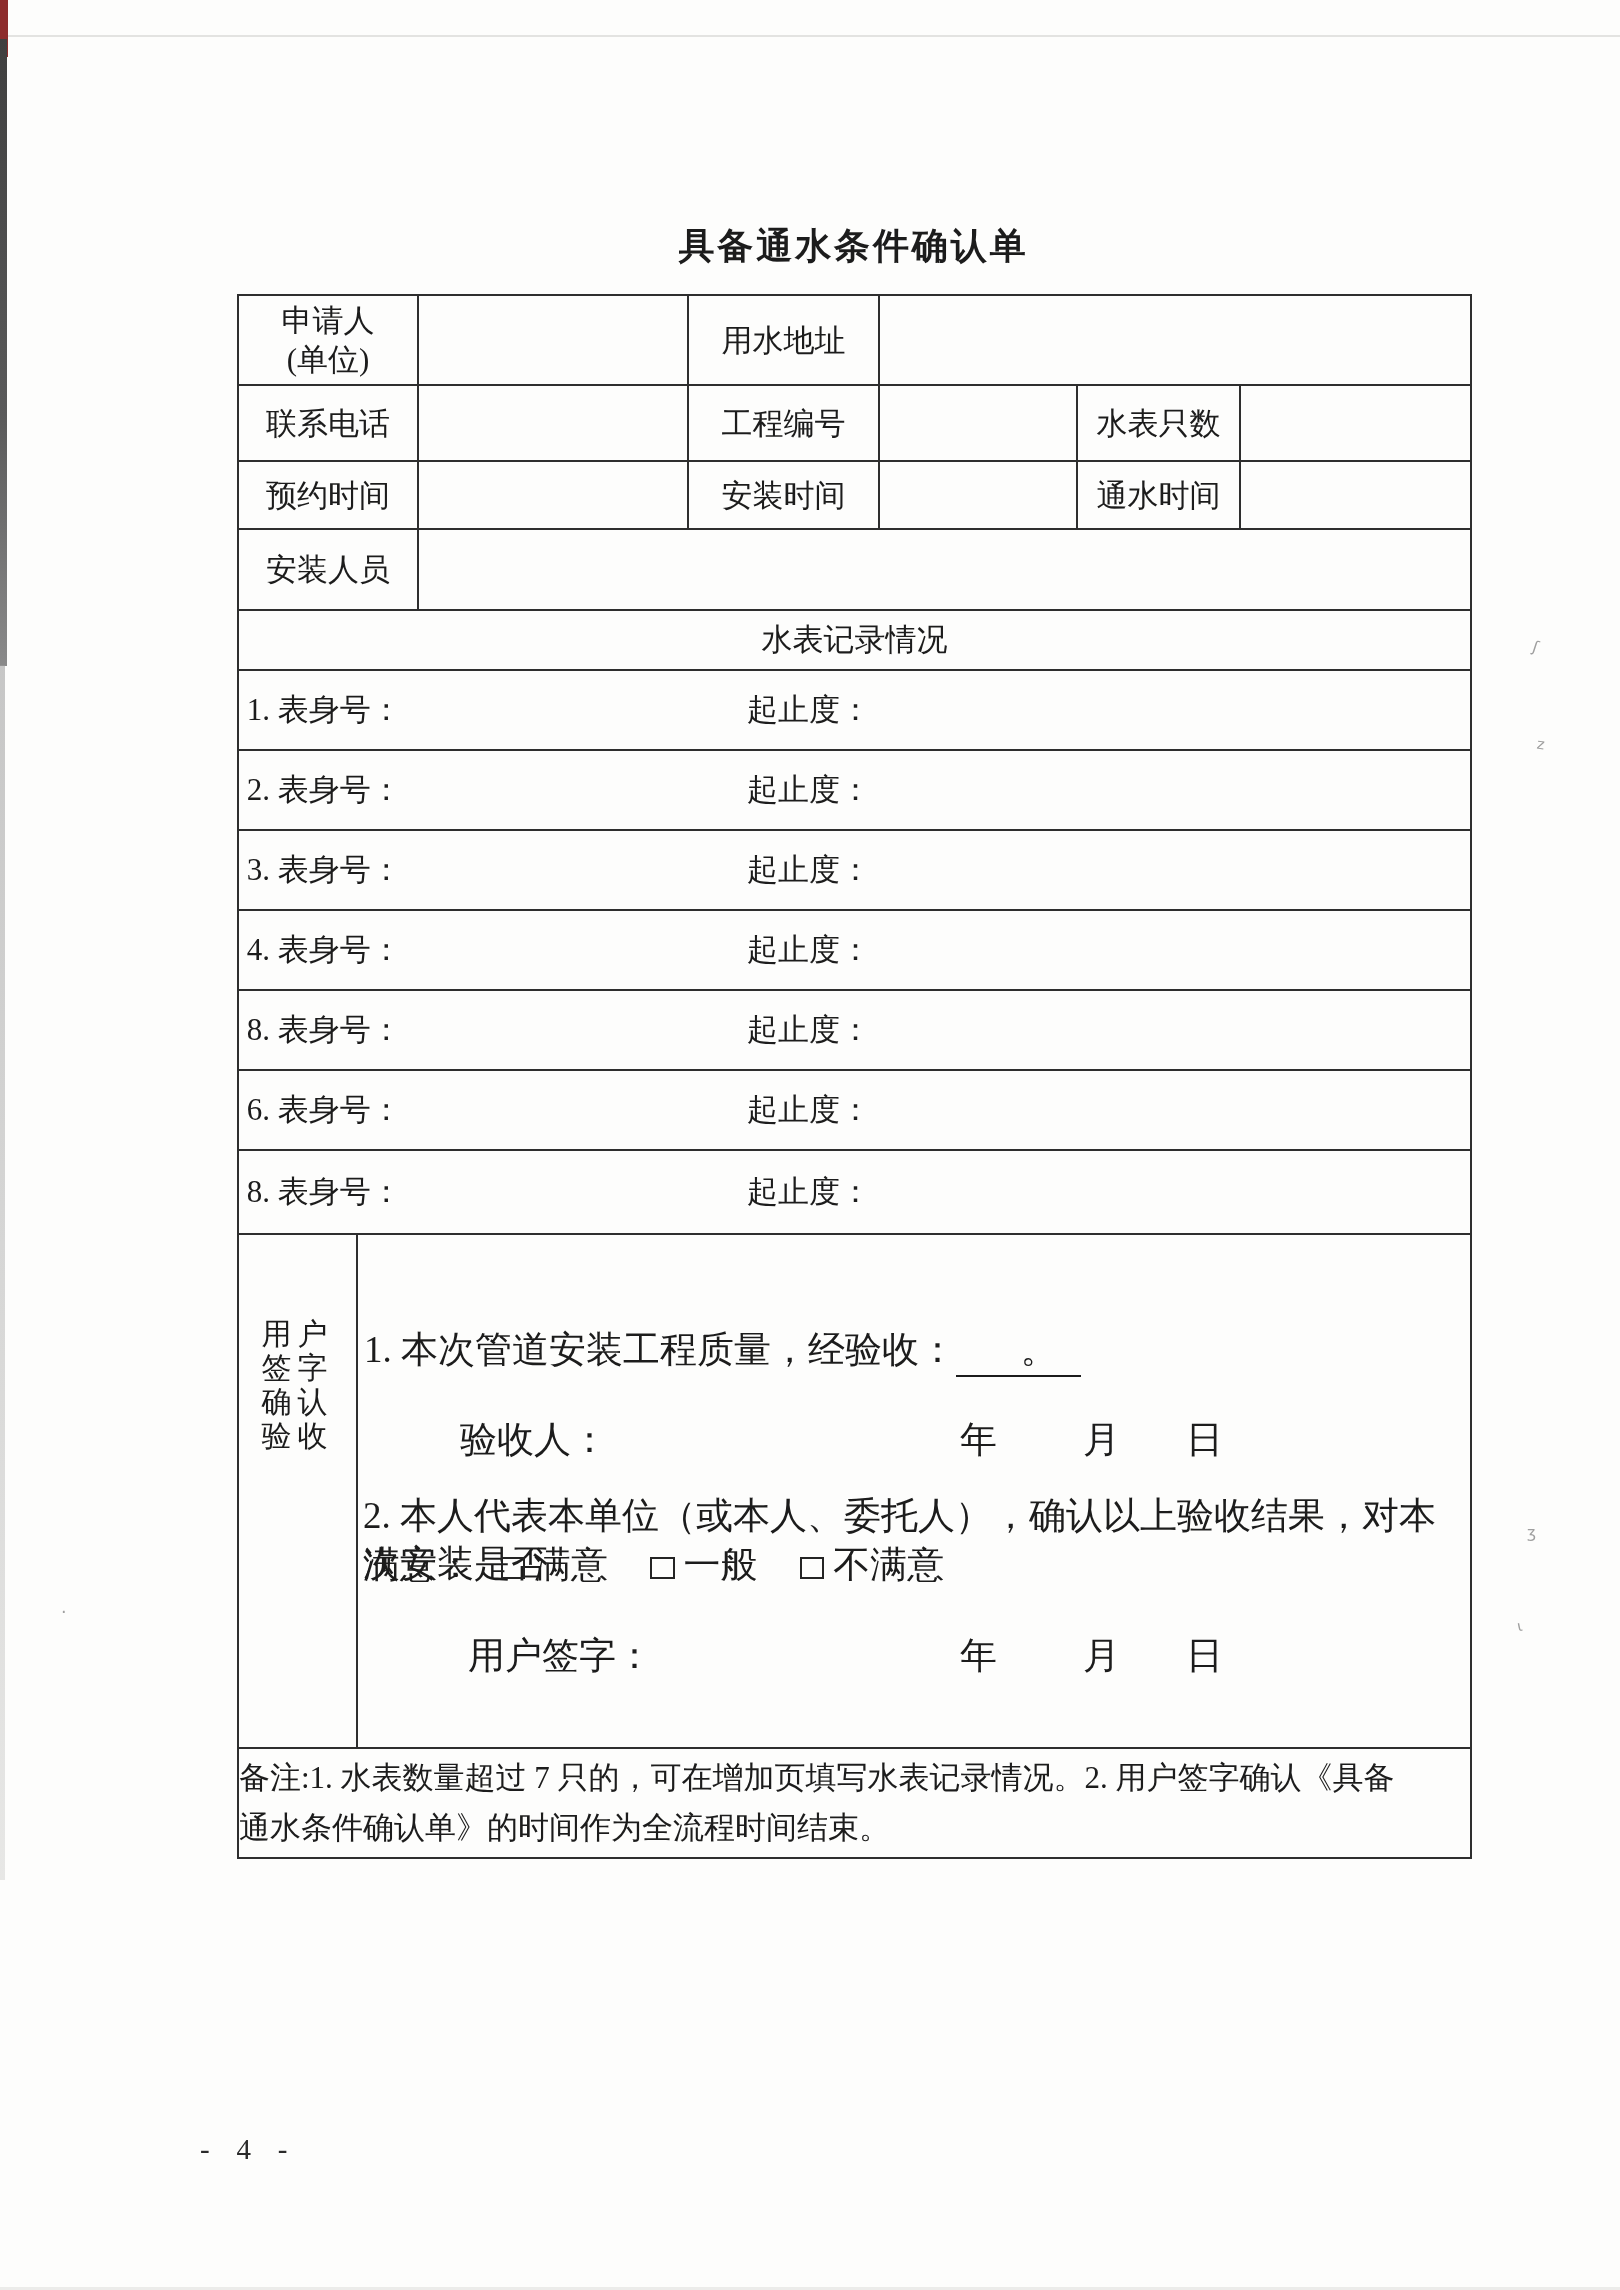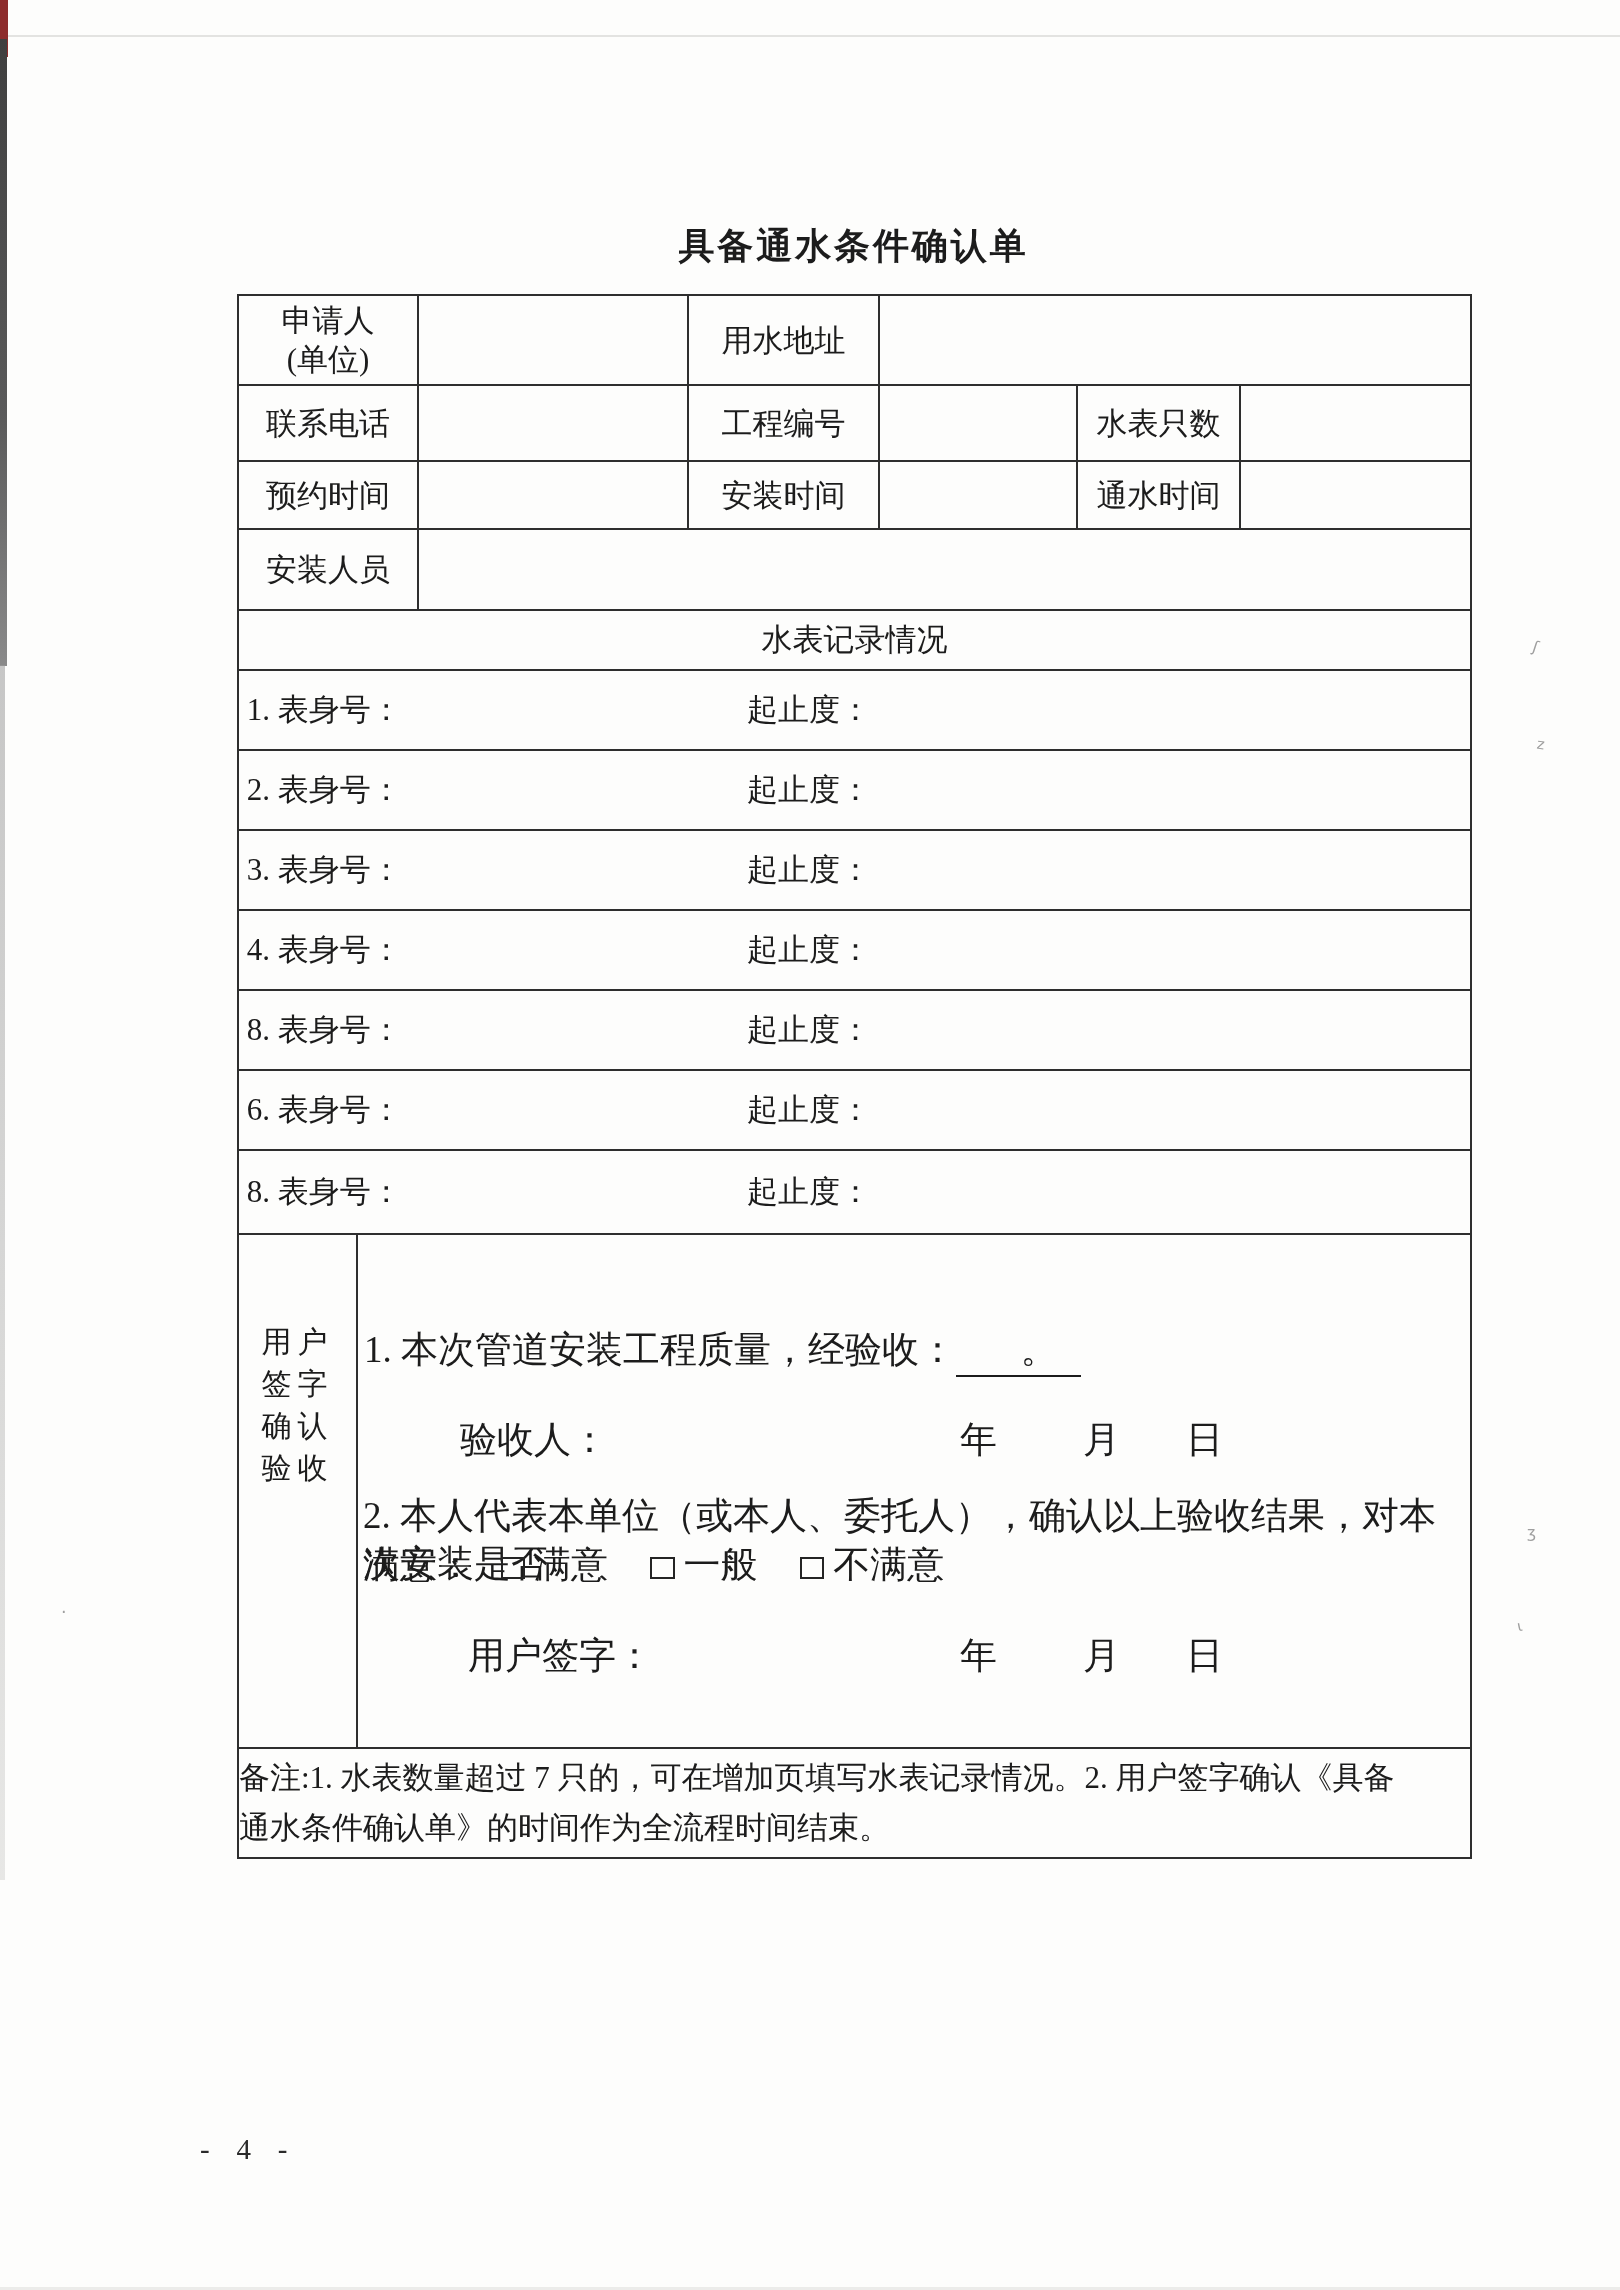--- a/index.html
+++ b/index.html
@@ -55,21 +55,21 @@
   .meter-reading{position:absolute;left:508px;top:50%;transform:translateY(-50%);}
 
   td.sig-cell{padding:0;}
   .sig-wrap{display:flex;height:512px;align-items:stretch;}
   .sig-side{
     width:119px;flex:0 0 119px;border-right:2px solid #2e2e2e;
     display:flex;flex-direction:column;align-items:center;
     padding-top:82px;box-sizing:border-box;
     font-size:30px;line-height:34px;letter-spacing:5.9px;
   }
-  .sig-side span{display:block;margin-top:8px;}
+  .sig-side span{display:block;}
   .sig-main{position:relative;flex:1;font-size:37px;}
   .sig-abs{position:absolute;white-space:nowrap;}
   .blank-underline{
     display:inline-block;width:125px;border-bottom:2px solid #1c1c1c;
     text-align:right;padding-right:23.5px;box-sizing:border-box;
   }
   .dateline span{position:absolute;top:0;}
   .checkbox{
     display:inline-block;width:24.5px;height:22.5px;
     border:2.9px solid #242424;vertical-align:-2px;margin-right:8.8px;

